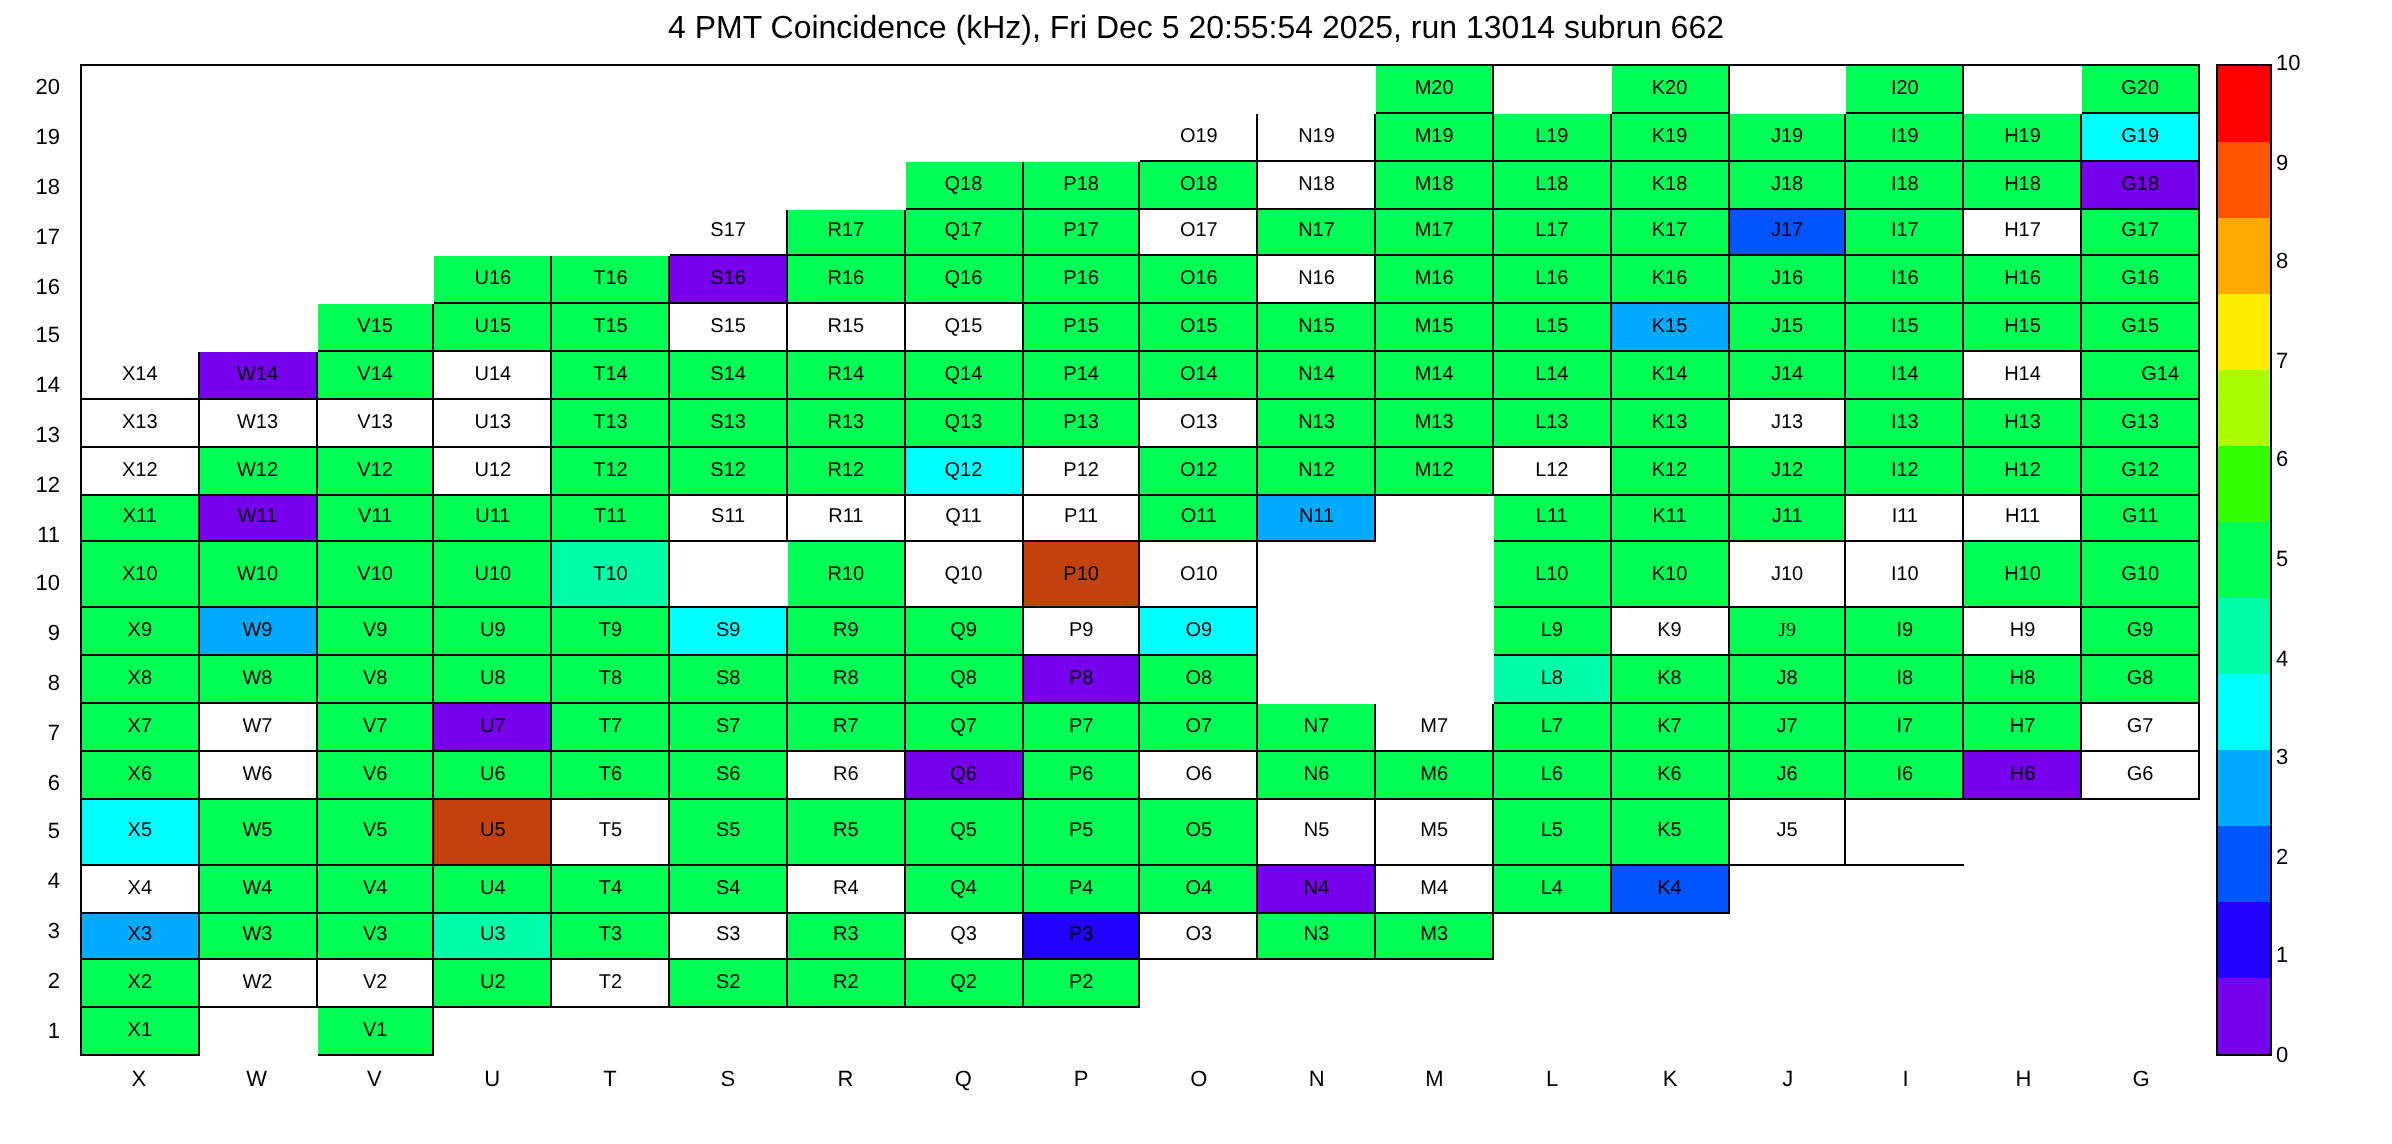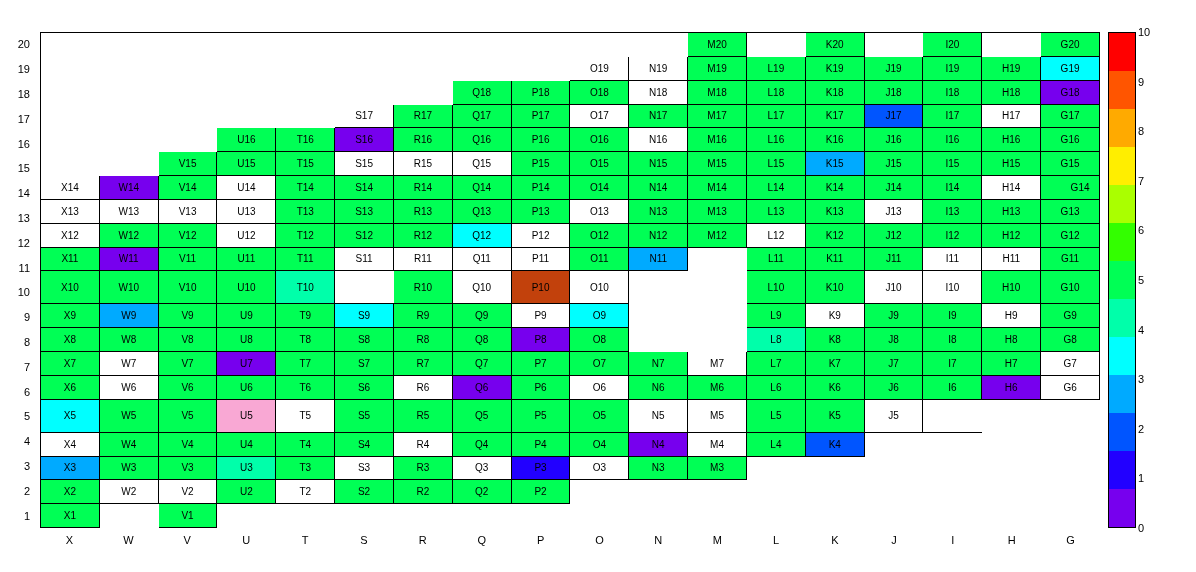--- a/index.html
+++ b/index.html
@@ -54,20 +54,21 @@
   }
   #cbarticks div{
     position:absolute;left:0;font-size:11px;color:#000;transform:translateY(-50%);
   }
 </style>
 </head>
 <body>
 
 <div id="root">
 
+  <div id="title">4 PMT Coincidence (kHz), Fri Dec  5 20:55:54 2025, run 13014 subrun 662</div>
 
   <div id="ylabels">
       <div>20</div>
       <div>19</div>
       <div>18</div>
       <div>17</div>
       <div>16</div>
       <div>15</div>
       <div>14</div>
       <div>13</div>
@@ -292,21 +293,21 @@
         <div class="cell" style="background: rgb(0, 255, 85);">T9</div>
         <div class="cell" style="background: rgb(0, 255, 255);">S9</div>
         <div class="cell" style="background: rgb(0, 255, 85);">R9</div>
         <div class="cell" style="background: rgb(0, 255, 85);">Q9</div>
         <div class="cell" style="background: rgb(255, 255, 255);">P9</div>
         <div class="cell" style="background: rgb(0, 255, 255);">O9</div>
         <div class="cell" style="background: rgb(255, 255, 255); border-right: none; border-bottom: none;"></div>
         <div class="cell" style="background: rgb(255, 255, 255); border-right: none; border-bottom: none;"></div>
         <div class="cell" style="background: rgb(0, 255, 85);">L9</div>
         <div class="cell" style="background: rgb(255, 255, 255);">K9</div>
-        <div class="cell" style="background: rgb(0, 255, 85);">J9</div>
+        <div class="cell" style="background: rgb(0, 255, 85); font-family: Liberation Serif, serif;">J9</div>
         <div class="cell" style="background: rgb(0, 255, 85);">I9</div>
         <div class="cell" style="background: rgb(255, 255, 255);">H9</div>
         <div class="cell" style="background: rgb(0, 255, 85);">G9</div>
         <div class="cell" style="background: rgb(0, 255, 85);">X8</div>
         <div class="cell" style="background: rgb(0, 255, 85);">W8</div>
         <div class="cell" style="background: rgb(0, 255, 85);">V8</div>
         <div class="cell" style="background: rgb(0, 255, 85);">U8</div>
         <div class="cell" style="background: rgb(0, 255, 85);">T8</div>
         <div class="cell" style="background: rgb(0, 255, 85);">S8</div>
         <div class="cell" style="background: rgb(0, 255, 85);">R8</div>
@@ -353,21 +354,21 @@
         <div class="cell" style="background: rgb(0, 255, 85);">M6</div>
         <div class="cell" style="background: rgb(0, 255, 85);">L6</div>
         <div class="cell" style="background: rgb(0, 255, 85);">K6</div>
         <div class="cell" style="background: rgb(0, 255, 85);">J6</div>
         <div class="cell" style="background: rgb(0, 255, 85);">I6</div>
         <div class="cell" style="background: rgb(119, 0, 238);">H6</div>
         <div class="cell" style="background: rgb(255, 255, 255);">G6</div>
         <div class="cell" style="background: rgb(0, 255, 255);">X5</div>
         <div class="cell" style="background: rgb(0, 255, 85);">W5</div>
         <div class="cell" style="background: rgb(0, 255, 85);">V5</div>
-        <div class="cell" style="background: #f9a8d4;">U5</div>
+        <div class="cell" style="background: #c2410c;">U5</div>
         <div class="cell" style="background: rgb(255, 255, 255);">T5</div>
         <div class="cell" style="background: rgb(0, 255, 85);">S5</div>
         <div class="cell" style="background: rgb(0, 255, 85);">R5</div>
         <div class="cell" style="background: rgb(0, 255, 85);">Q5</div>
         <div class="cell" style="background: rgb(0, 255, 85);">P5</div>
         <div class="cell" style="background: rgb(0, 255, 85);">O5</div>
         <div class="cell" style="background: rgb(255, 255, 255);">N5</div>
         <div class="cell" style="background: rgb(255, 255, 255);">M5</div>
         <div class="cell" style="background: rgb(0, 255, 85);">L5</div>
         <div class="cell" style="background: rgb(0, 255, 85);">K5</div>

